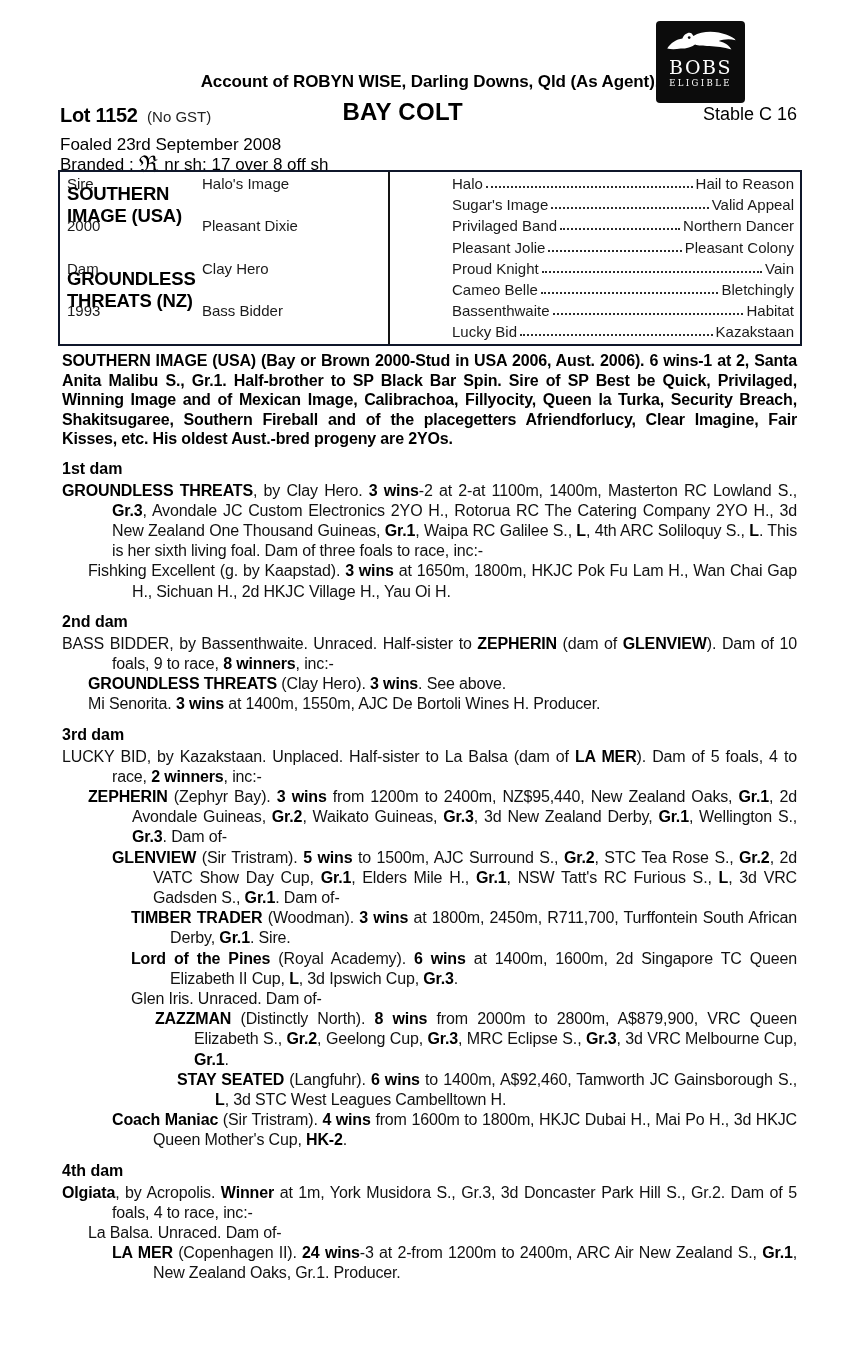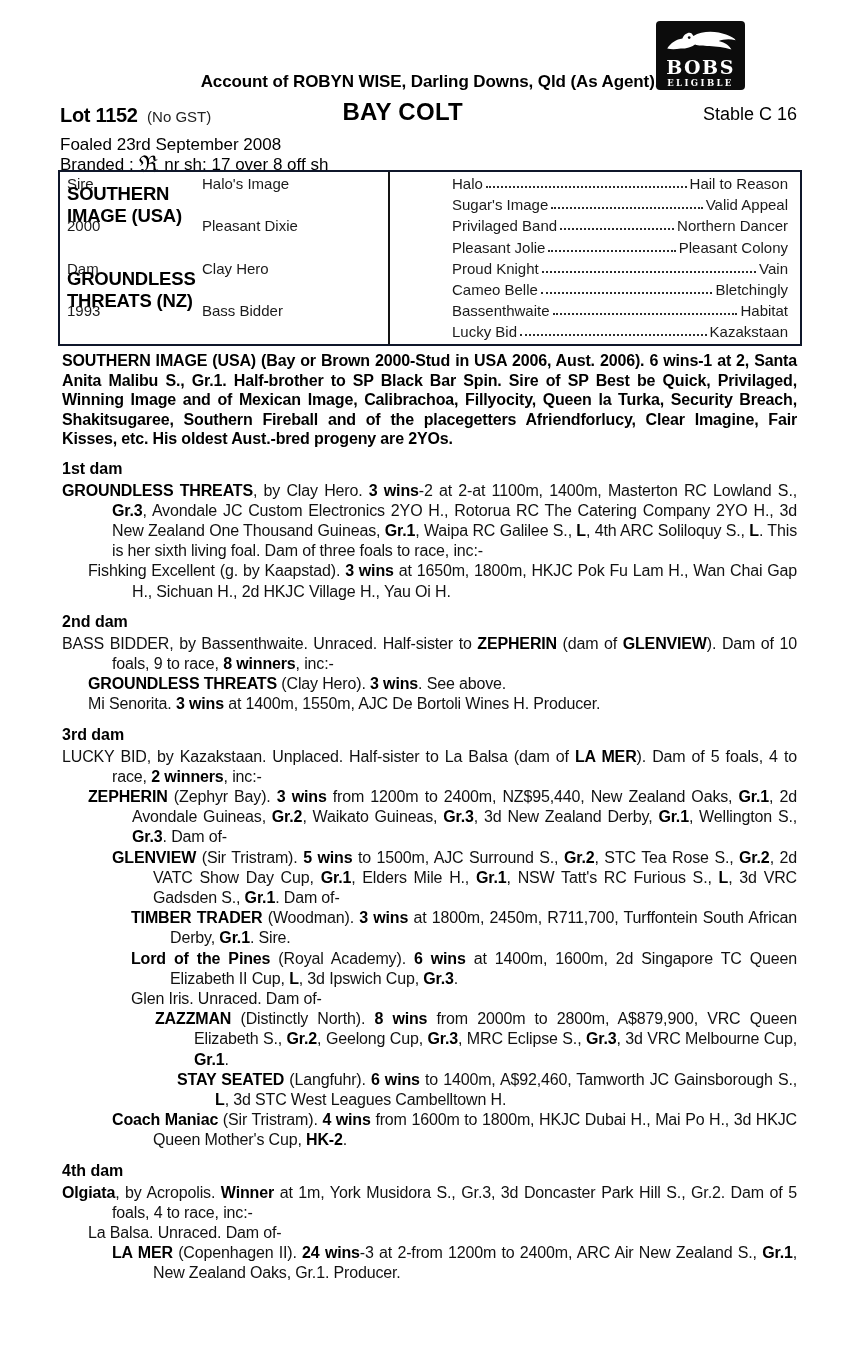--- a/index.html
+++ b/index.html
@@ -7,22 +7,22 @@
     position:relative;width:860px;height:1356px;margin:0 auto;
     background:#ffffff;color:#000;overflow:hidden;
     font-family:"Liberation Sans", sans-serif;
   }
   
   .account-line{
     position:absolute;top:72px;left:60px;width:740px;
     text-align:center;font-weight:bold;font-size:17px;letter-spacing:-0.1px;
   }
   .bobs-logo{
-    position:absolute;top:21px;left:656px;width:89px;height:69px;
-    border-radius:4px;display:flex;flex-direction:column;align-items:center;font-weight:bold;
+    position:absolute;top:21px;left:656px;width:89px;height:82px;
+    border-radius:4px;display:flex;flex-direction:column;align-items:center;
   }
   .bobs-logo svg{margin-top:5px;}
   .bobs-title{font-family:"DejaVu Serif", serif;font-size:19px;letter-spacing:1.5px;line-height:20px;margin-top:1px;}
   .bobs-sub{font-family:"DejaVu Serif", serif;font-size:8.5px;letter-spacing:2.4px;line-height:10px;margin-top:1px;}
   .lot-row{
     position:absolute;top:99px;left:60px;width:737px;height:30px;
   }
   .lot-left{position:absolute;left:0;bottom:2px;}
   .lot-number{font-weight:bold;font-size:20px;letter-spacing:-0.3px;}
   .gst-note{font-size:15px;margin-left:5px;color:#222;}
@@ -39,21 +39,21 @@
   .brand-glyph{
     font-family:"DejaVu Serif", serif;font-size:23px;line-height:10px;
     margin:0 6px 0 5px;position:relative;top:2px;
   }
   
   .ped-box{
     position:absolute;top:170px;left:58px;width:740px;height:172px;
     border:2px solid #0f172a;display:flex;
   }
   .ped-left{width:321px;padding:1px 0 0 7px;}
-  .ped-right{flex:1;border-left:2px solid #141414;padding:1px 12px 0 62px;text-align:center;}
+  .ped-right{flex:1;border-left:2px solid #141414;padding:1px 6px 0 62px;text-align:center;}
   .plrow{height:21.2px;display:flex;align-items:center;font-size:15px;color:#1a1a1a;}
   .plrow .pla{width:135px;flex:0 0 auto;}
   .plrow.name{font-weight:bold;font-size:18.5px;letter-spacing:-0.2px;color:#000;}
   .g3row{height:21.2px;display:flex;align-items:center;font-size:15px;color:#1a1a1a;white-space:nowrap;}
   .g3row .leader{flex:1 1 auto;border-bottom:2px dotted #2c2c2c;height:0;margin:7px 3px 0 3px;min-width:8px;}
   
   .copy{position:absolute;top:351px;left:62px;width:735px;}
   .sire-para{
     margin:0;font-weight:bold;text-align:justify;
     font-size:16px;line-height:19.5px;letter-spacing:-0.15px;

